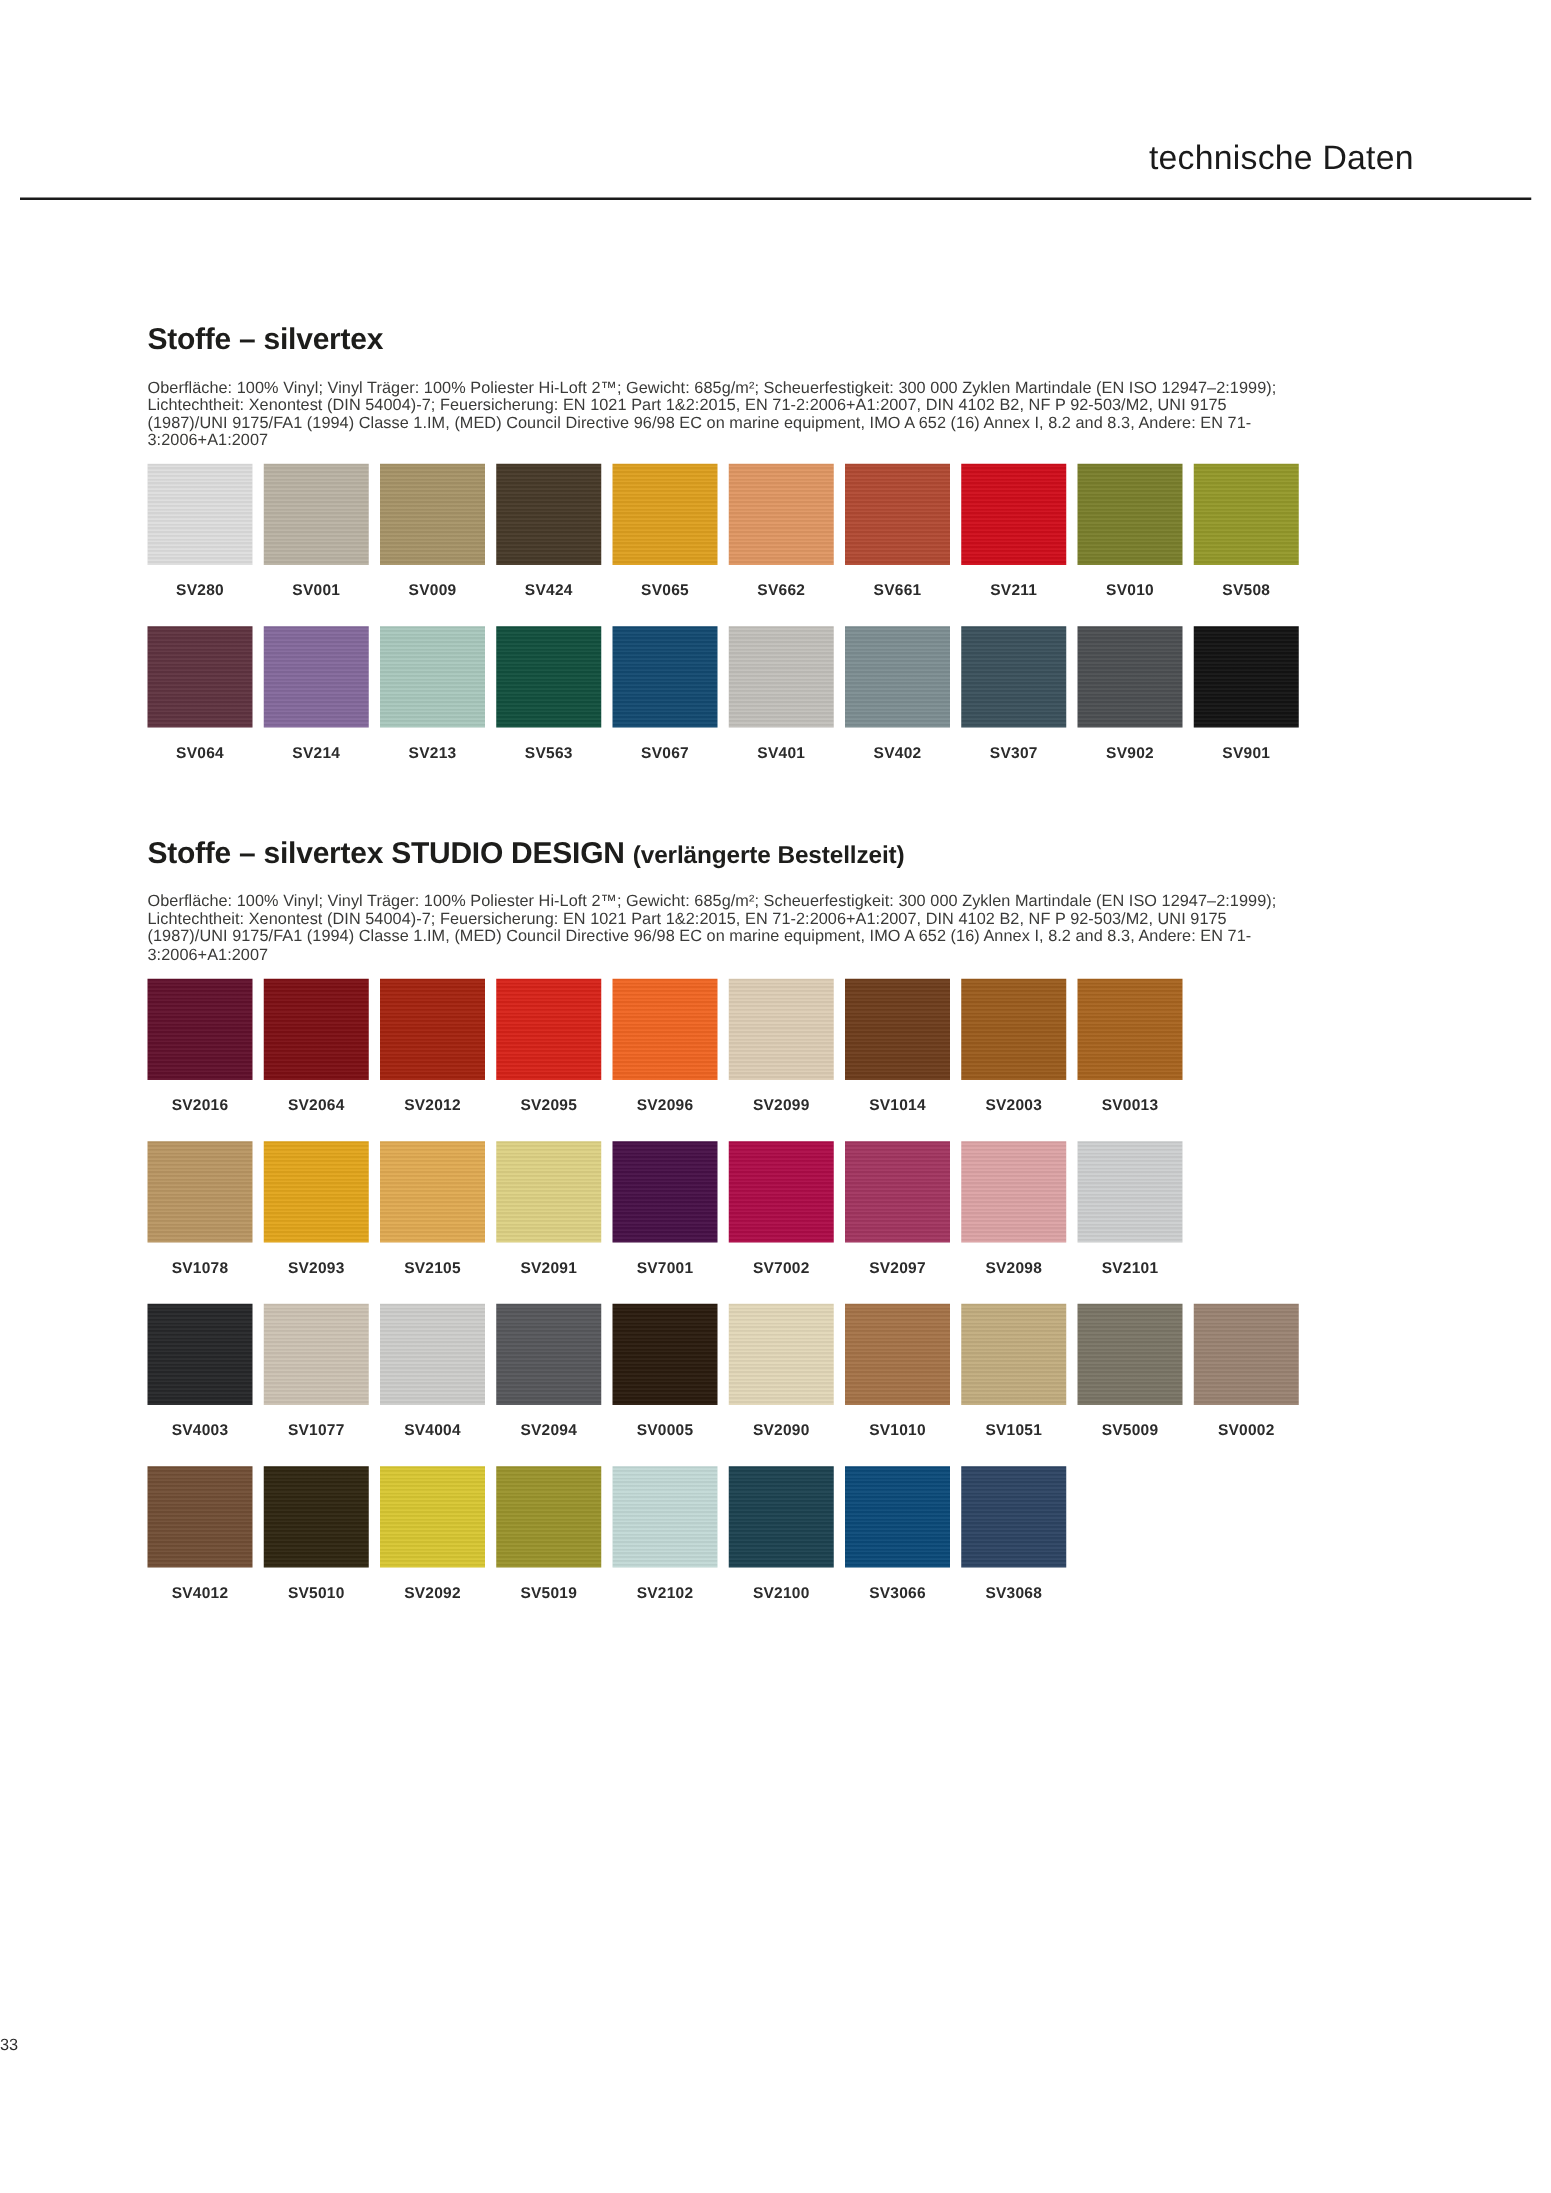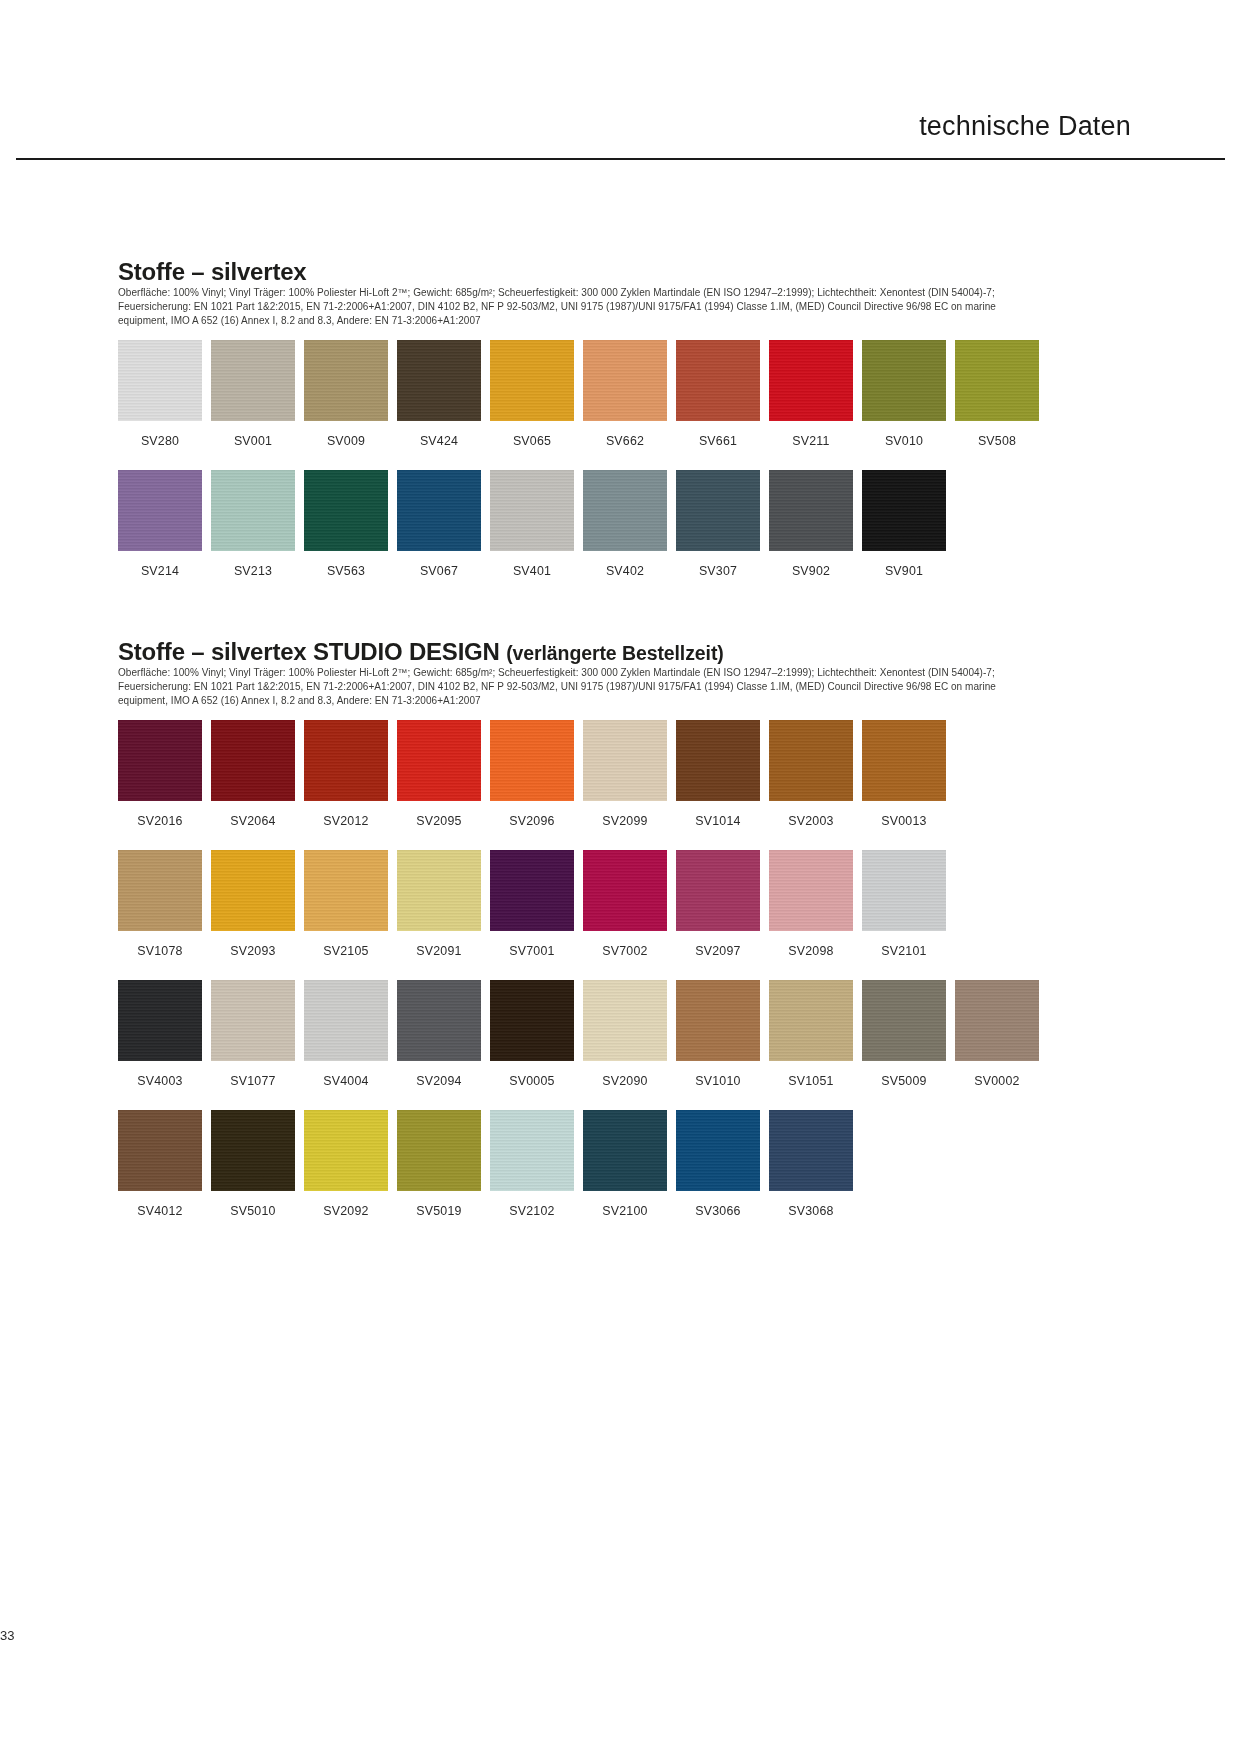--- a/index.html
+++ b/index.html
@@ -64,21 +64,22 @@
     line-height: 1.15;
     white-space: nowrap;
   }
   h2.section-title .suffix {
     font-size: 19.5px;
     font-weight: 700;
     letter-spacing: -0.1px;
   }
 
   p.spec {
-    font-size: 10px;
+    margin-top: 17px;
+    font-size: 13px;
     line-height: 14.2px;
     color: #3a3a38;
     letter-spacing: 0.05px;
     max-width: 920px;
   }
 
   
   .swatch-grid {
     margin-top: 12px;
   }
@@ -112,21 +113,21 @@
     pointer-events: none;
   }
   .swatch-label {
     margin-top: 13px;
     font-size: 12.4px;
     letter-spacing: 0.2px;
     color: #2b2b2b;
     text-align: center;
     white-space: nowrap;
   }
-  .swatch-row.labelled { margin-bottom: 22px; }
+  .swatch-row.labelled { margin-bottom: 22px; font-weight: bold; }
 
   
   .page-number {
     position: absolute;
     left: 0;
     top: 1628px;
     width: 1241px;
     font-size: 13px;
     color: #2b2b2b;
   }
@@ -186,20 +187,24 @@
               <div class="swatch-chip" style="background: rgb(122, 127, 44);"></div>
               <div class="swatch-label">SV010</div>
             </div>
             <div class="swatch-cell">
               <div class="swatch-chip" style="background: rgb(148, 153, 42);"></div>
               <div class="swatch-label">SV508</div>
             </div>
           </div>
           <div class="swatch-row labelled">
             <div class="swatch-cell">
+              <div class="swatch-chip" style="background: rgb(95, 51, 64);"></div>
+              <div class="swatch-label">SV064</div>
+            </div>
+            <div class="swatch-cell">
               <div class="swatch-chip" style="background: rgb(132, 105, 156);"></div>
               <div class="swatch-label">SV214</div>
             </div>
             <div class="swatch-cell">
               <div class="swatch-chip" style="background: rgb(169, 200, 189);"></div>
               <div class="swatch-label">SV213</div>
             </div>
             <div class="swatch-cell">
               <div class="swatch-chip" style="background: rgb(18, 80, 62);"></div>
               <div class="swatch-label">SV563</div>

